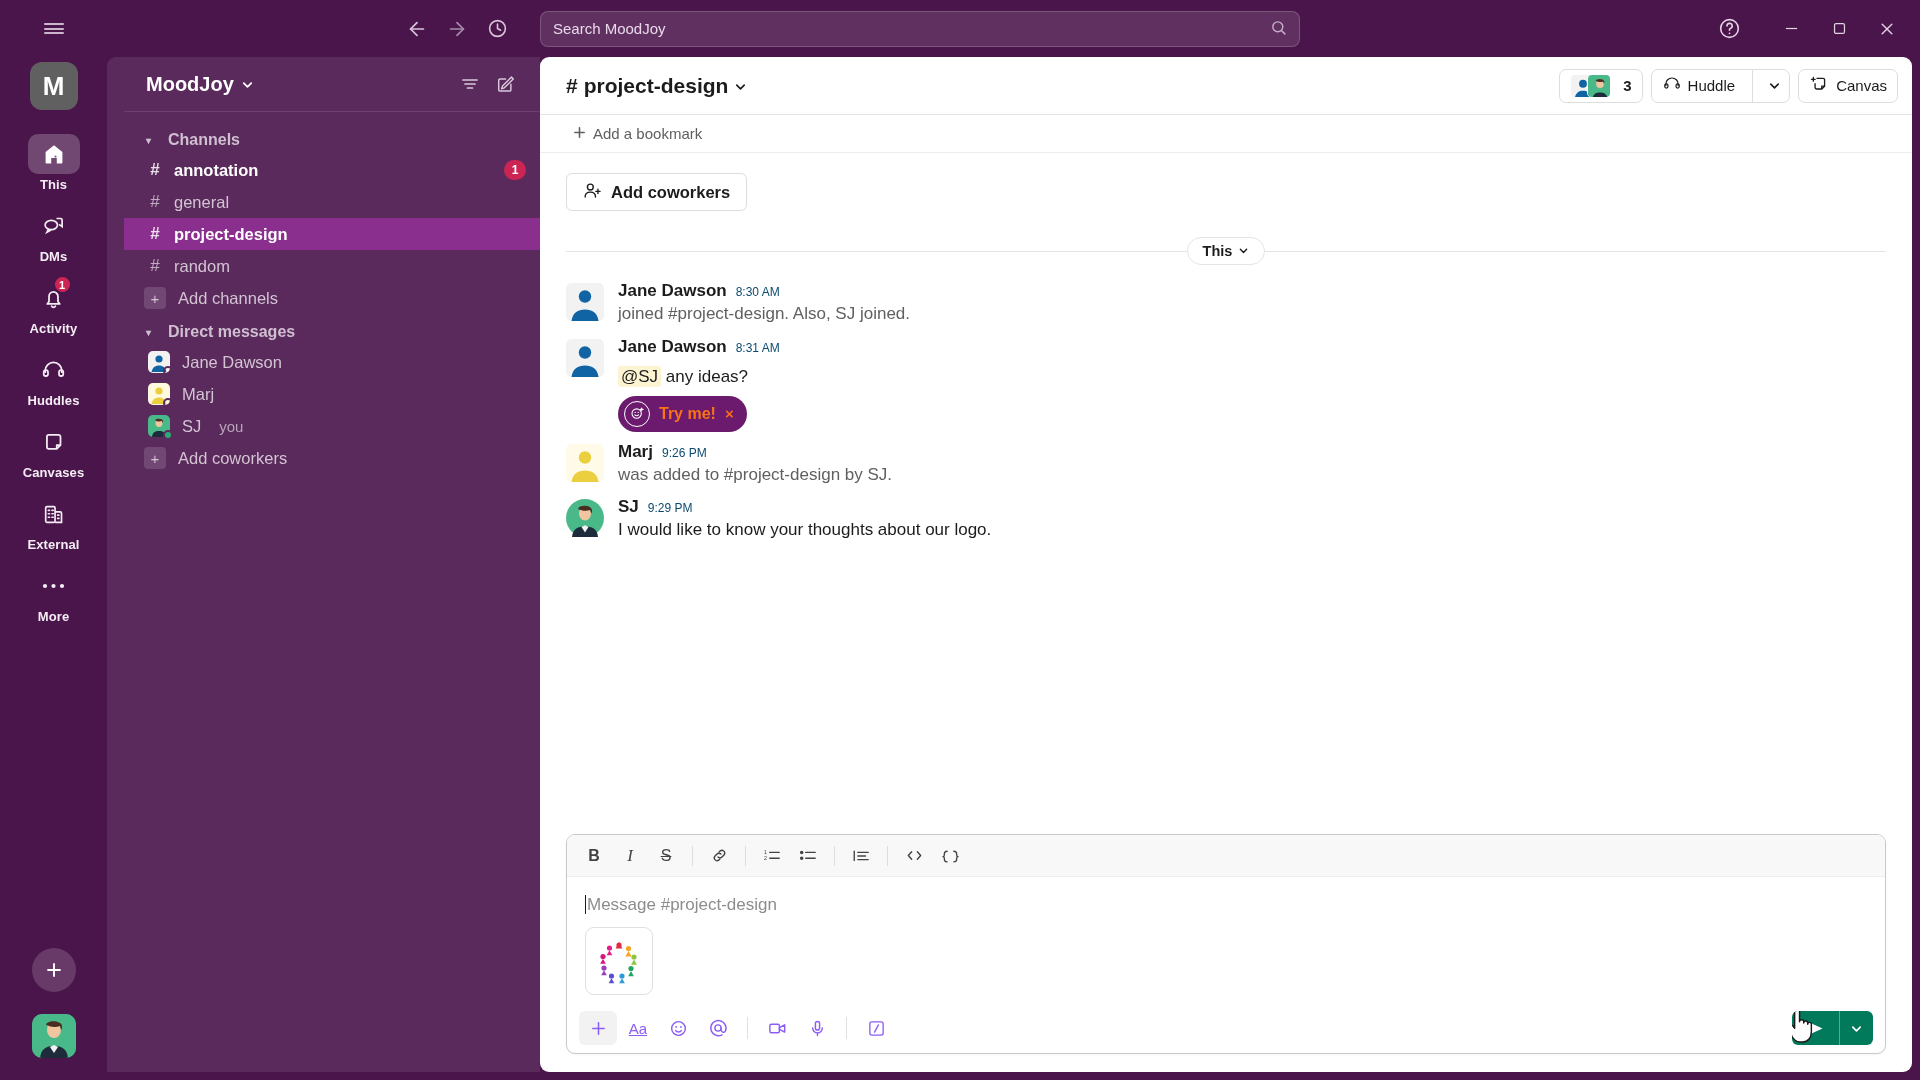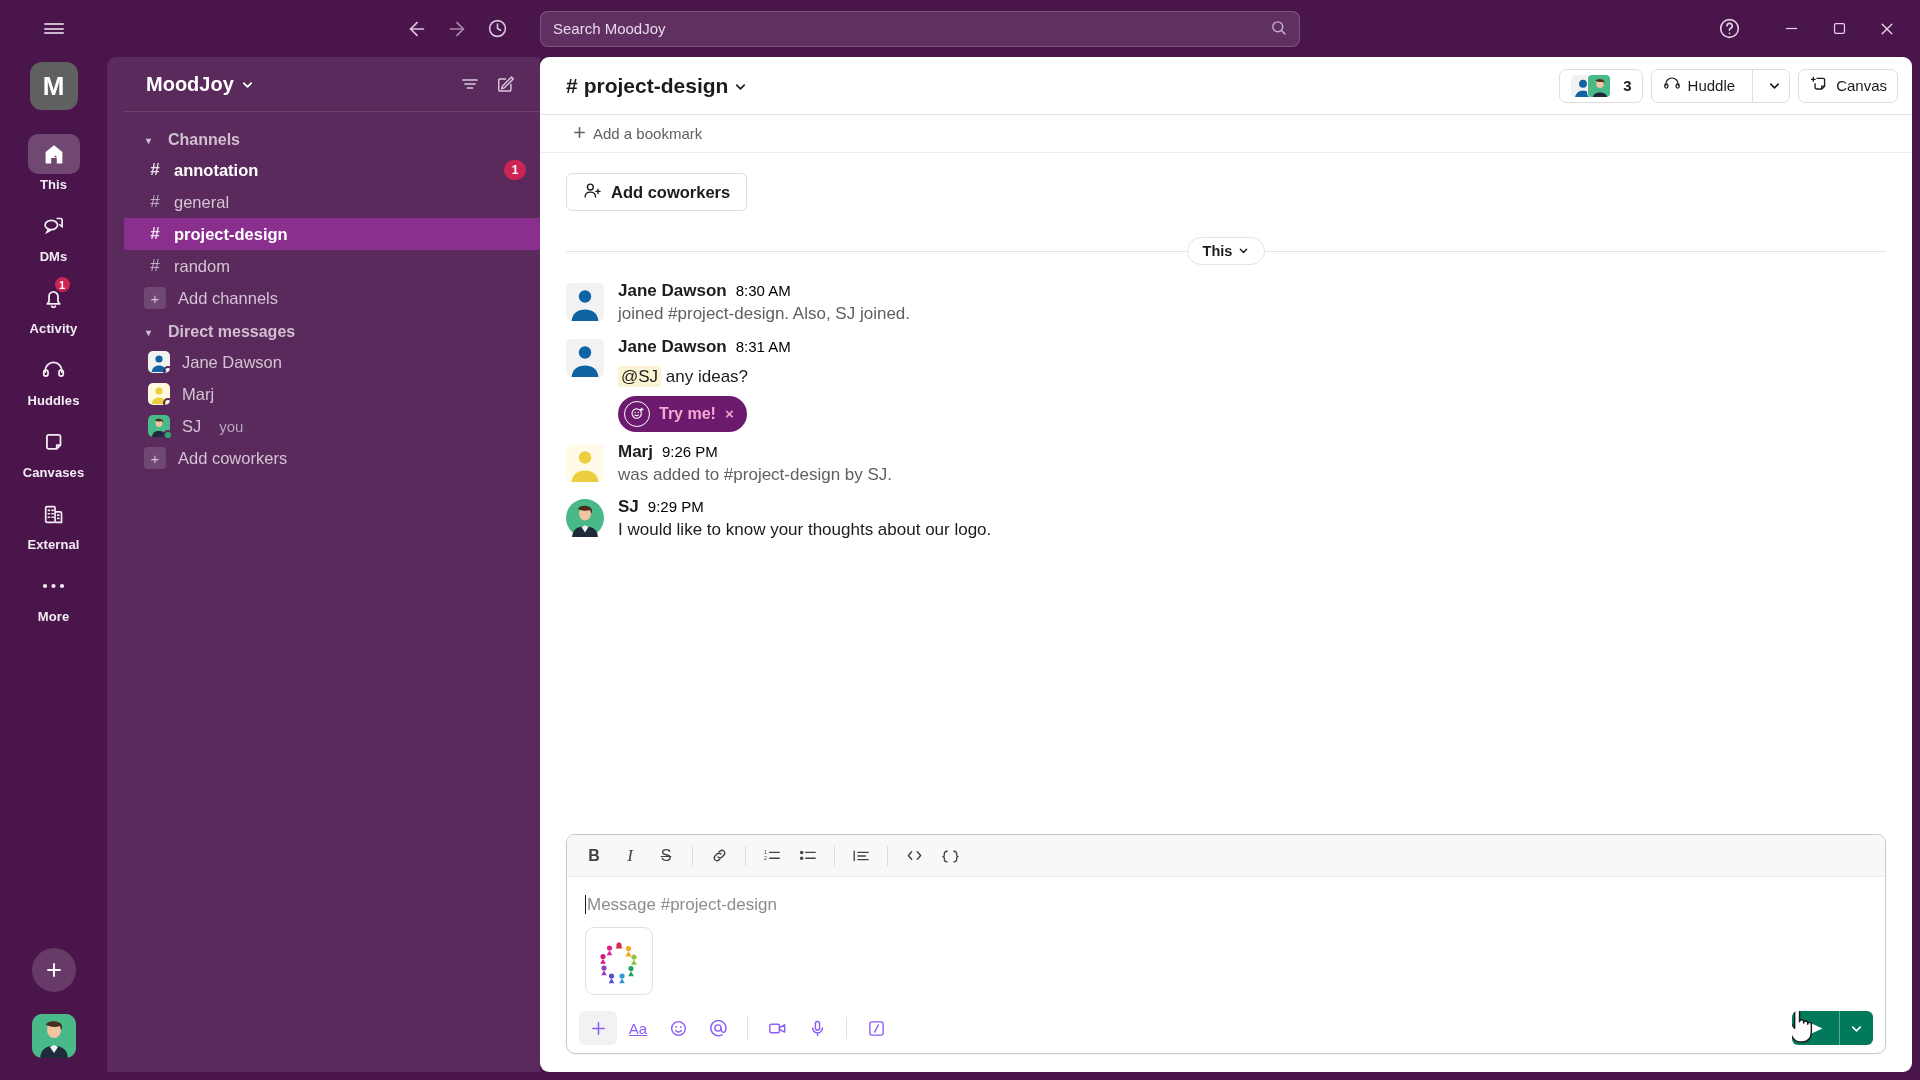--- a/index.html
+++ b/index.html
@@ -229,28 +229,28 @@
   .msg {
     display: flex; gap: 14px; padding: 8px 26px 2px 26px;
   }
   .msg .avatar {
     width: 38px; height: 38px; border-radius: 5px; flex: 0 0 38px;
     overflow: hidden; margin-top: 2px;
   }
   .msg .mbody { flex: 1; min-width: 0; }
   .msg .mhead { display:flex; align-items:baseline; gap: 9px; }
   .msg .mauthor { font-size: 17px; font-weight: 800; color:#1D1C1D; cursor:pointer;}
-  .msg .mtime { font-size: 15px; color:#000000; cursor:pointer;}
+  .msg .mtime { font-size: 12px; color:#0c4a6e; cursor:pointer;}
   .msg .mtext { font-size: 17px; color:#1D1C1D; line-height: 1.45; margin-top: 1px;}
   .msg .mtext.sys { color:#616061; }
   .sub-line { font-size: 17px; color:#1D1C1D; margin-top: 10px; }
   .mention-chip { background:#FBF3D1; color:#1D1C1D; border-radius:3px; padding:1px 3px; }
   .tryme {
     display:inline-flex; align-items:center; gap: 9px;
-    background:#6B1A6E; color:#f9a8d4; border-radius: 20px;
+    background:#6B1A6E; color:#f97316; border-radius: 20px;
     padding: 5px 13px 5px 6px; margin-top: 9px; cursor:pointer;
     font-size: 16px; font-weight: 700;
   }
   .tryme .bubble {
     width: 26px; height: 26px; border-radius: 50%;
     border: 1.6px solid #fff; display:flex;align-items:center;justify-content:center;
     font-size: 14px;
   }
   .tryme .x { font-size: 15px; opacity: .95; }
 

